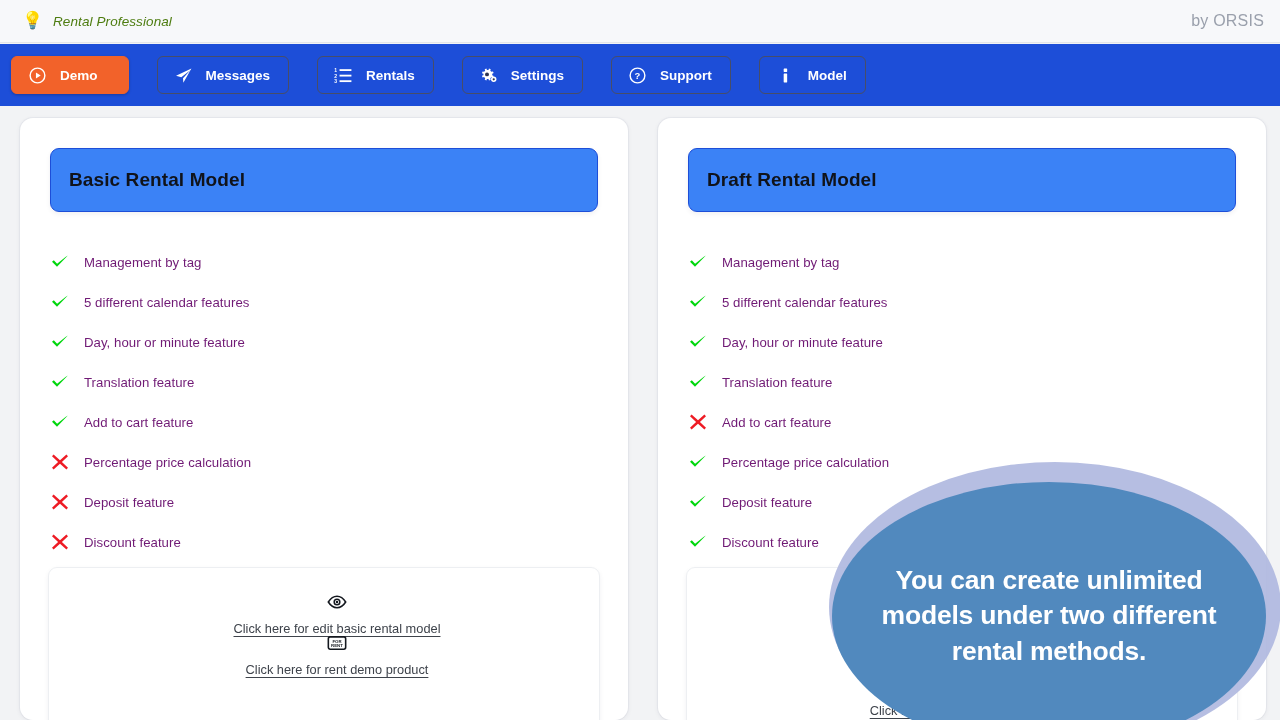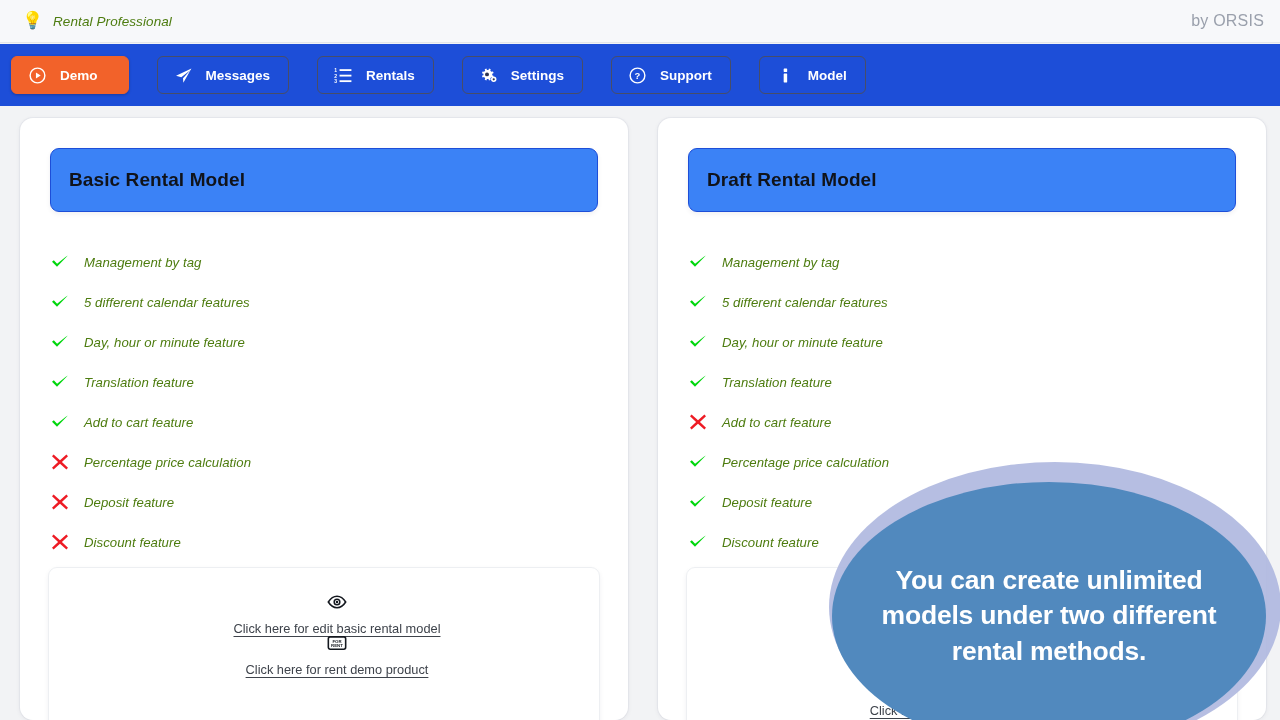--- a/index.html
+++ b/index.html
@@ -94,21 +94,21 @@
   }
 
   .feature-list {
     position: absolute; left: 30px; top: 124px; right: 24px;
   }
   .feature-row {
     display: flex; align-items: center; height: 40px; gap: 14px;
   }
   .f-ico { width: 20px; height: 20px; flex: 0 0 20px; display:block; }
   .f-ico svg { display: block; }
-  .f-label { font-size: 13.2px; color: #4d7c0f; letter-spacing: .05px; font-style: italic; }
+  .f-label { font-size: 13.2px; color: #701a75; letter-spacing: .05px; }
 
   .links-panel {
     position: absolute; left: 28px; right: 28px; top: 449px; bottom: -40px;
     background: #fff;
     border: 1px solid #edeff2;
     border-radius: 9px;
     box-shadow: 0 2px 5px rgba(30,35,60,.06);
     box-sizing: border-box;
     padding: 24px 0 0 26px;
     overflow: hidden;

